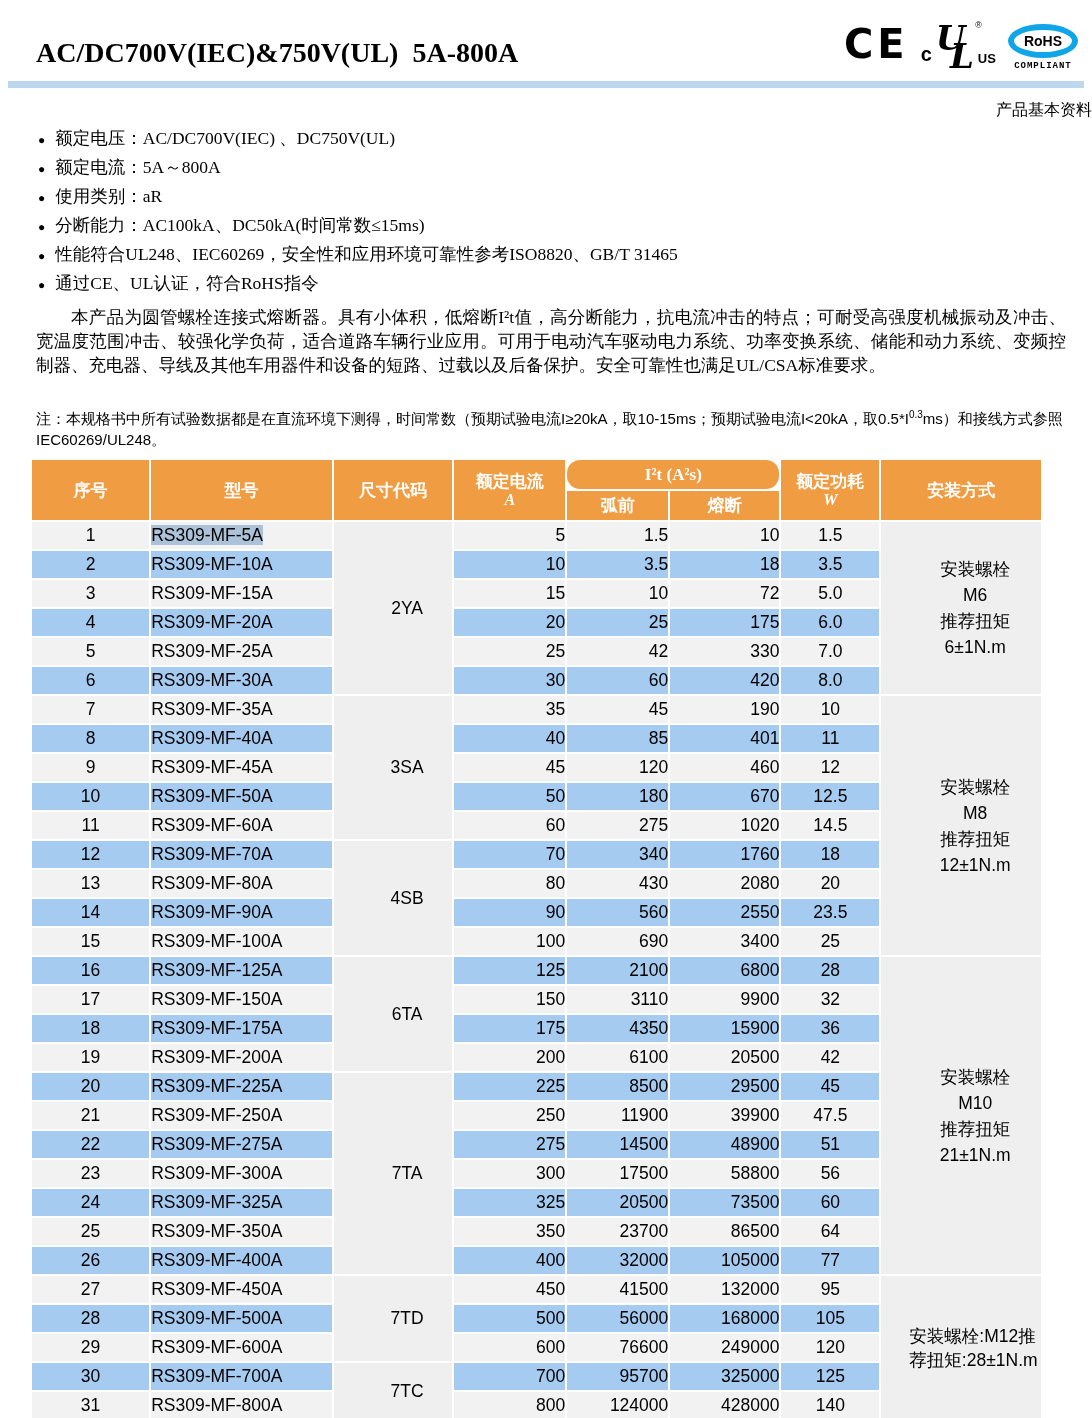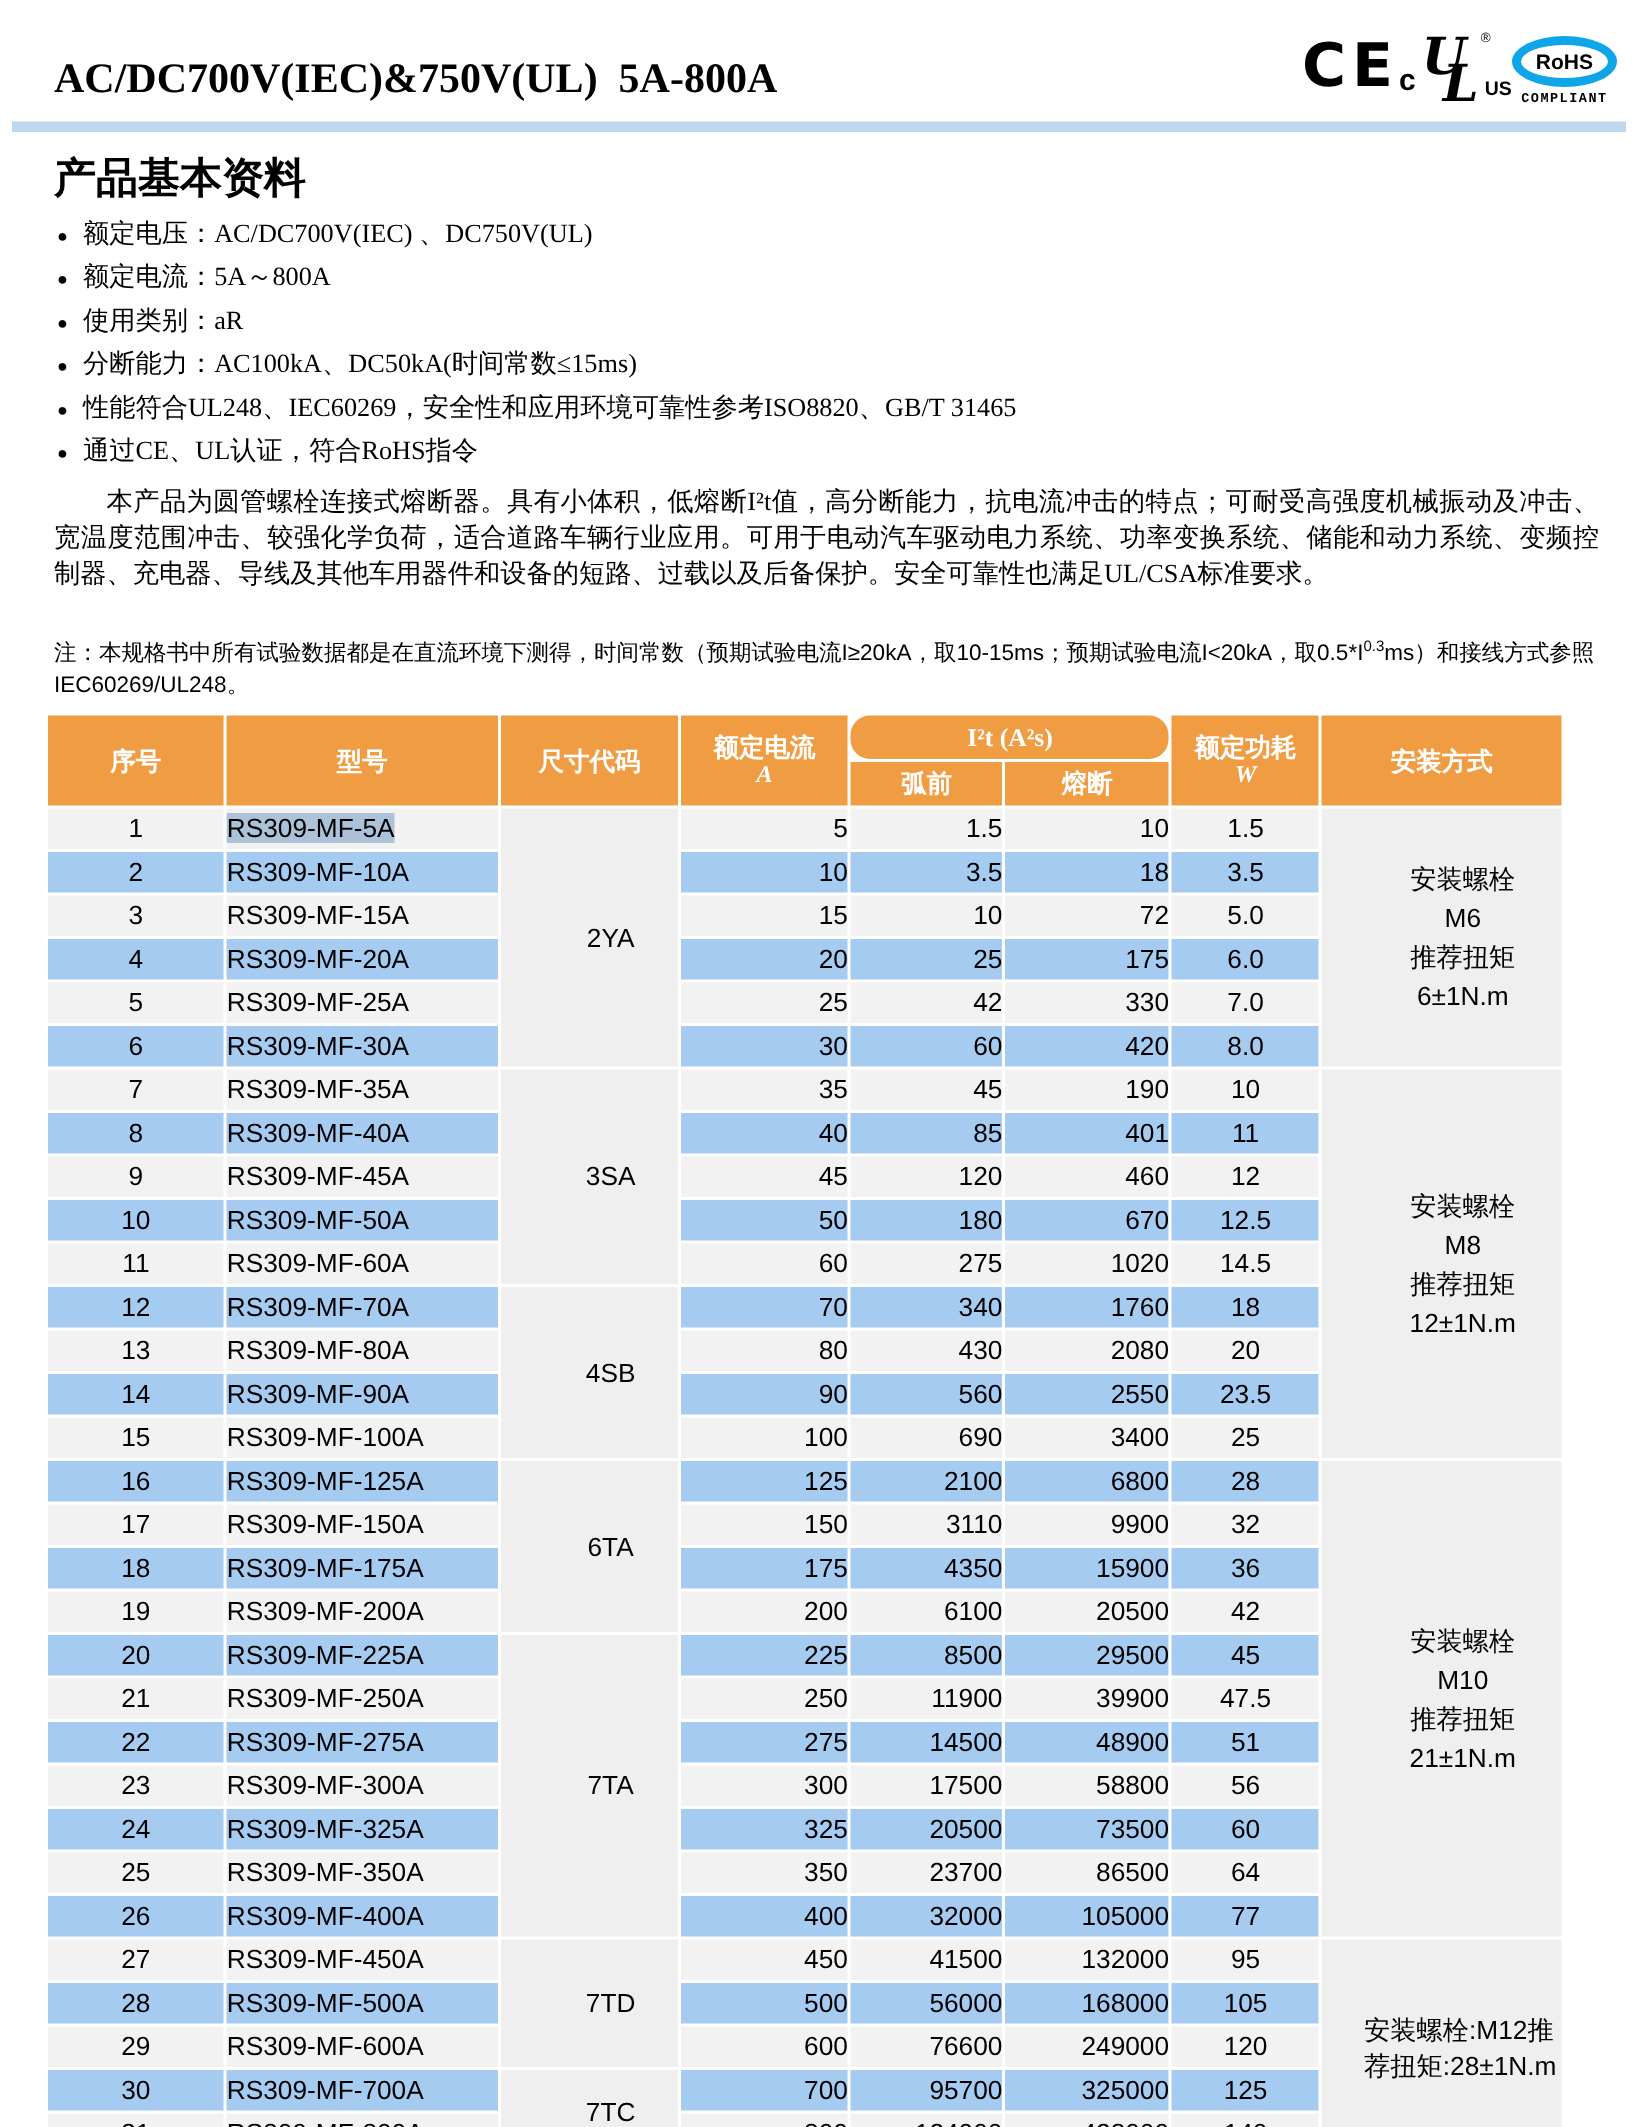--- a/index.html
+++ b/index.html
@@ -7,38 +7,38 @@
   body {
     width:1092px; height:1418px; background:#ffffff; color:#000;
     font-family:"Liberation Sans","DejaVu Sans",sans-serif;
     overflow:hidden; position:relative;
   }
   .title-row { display:flex; justify-content:space-between; align-items:flex-end; padding:20px 14px 0 36px; }
   .doc-title {
     font-family:"Liberation Serif","DejaVu Serif",serif;
     font-weight:bold; font-size:28px; line-height:36px; white-space:pre;
   }
-  .logo-group { display:flex; align-items:flex-start; gap:0; margin-top:2px; }
+  .logo-group { display:flex; align-items:flex-start; gap:12px; margin-top:2px; }
   .ce-logo { font-family:"DejaVu Sans",sans-serif; font-size:40px; font-weight:bold; letter-spacing:4px; line-height:44px; }
   .cul-logo { display:flex; align-items:flex-end; height:48px; }
   .cul-c { font-size:20px; font-weight:bold; line-height:20px; margin-bottom:6px; }
   .ul-box { position:relative; width:46px; height:48px; }
   .ul-u { position:absolute; top:-4px; left:4px; font-size:34px; font-weight:bold; font-style:italic; font-family:"DejaVu Serif",serif; }
   .ul-l { position:absolute; bottom:-6px; right:4px; font-size:34px; font-weight:bold; font-style:italic; font-family:"DejaVu Serif",serif; }
   .ul-reg { position:absolute; top:-2px; right:-4px; font-size:9px; }
   .cul-us { font-size:13px; font-weight:bold; margin-bottom:4px; }
   .rohs-logo { text-align:center; margin-top:2px; }
   .rohs-oval { display:inline-block; border:6px solid #0ea5e9; border-radius:50%; padding:4px 10px; font-weight:bold; font-size:14px; line-height:14px; }
   .rohs-sub { font-family:"Liberation Mono","DejaVu Sans Mono",monospace; font-size:9px; font-weight:bold; letter-spacing:1px; margin-top:3px; }
 
   .divider { height:7px; background:#BDD7EE; margin:10px 8px 0 8px; }
 
   .sec-heading {
     font-family:"Liberation Serif","DejaVu Serif",serif;
-    font-weight:bold; font-size:28px; margin:12px 0 4px 36px;
+    font-weight:normal; font-size:16px; margin:12px 0 4px 36px;text-align:right;
   }
   .bullets { margin:2px 0 0 38px; font-family:"Liberation Serif","DejaVu Serif",serif; font-size:17.5px; }
   .bullet { display:flex; align-items:baseline; line-height:27px; }
   .bullet-dot { font-size:12px; margin-right:10px; flex:0 0 auto; }
   .para {
     font-family:"Liberation Serif","DejaVu Serif",serif;
     font-size:17.5px; line-height:24px; margin:6px 26px 0 36px;
     text-indent:2em; text-align:justify;
   }
   .note { font-size:15px; line-height:21px; margin:27px 28px 0 36px; }

